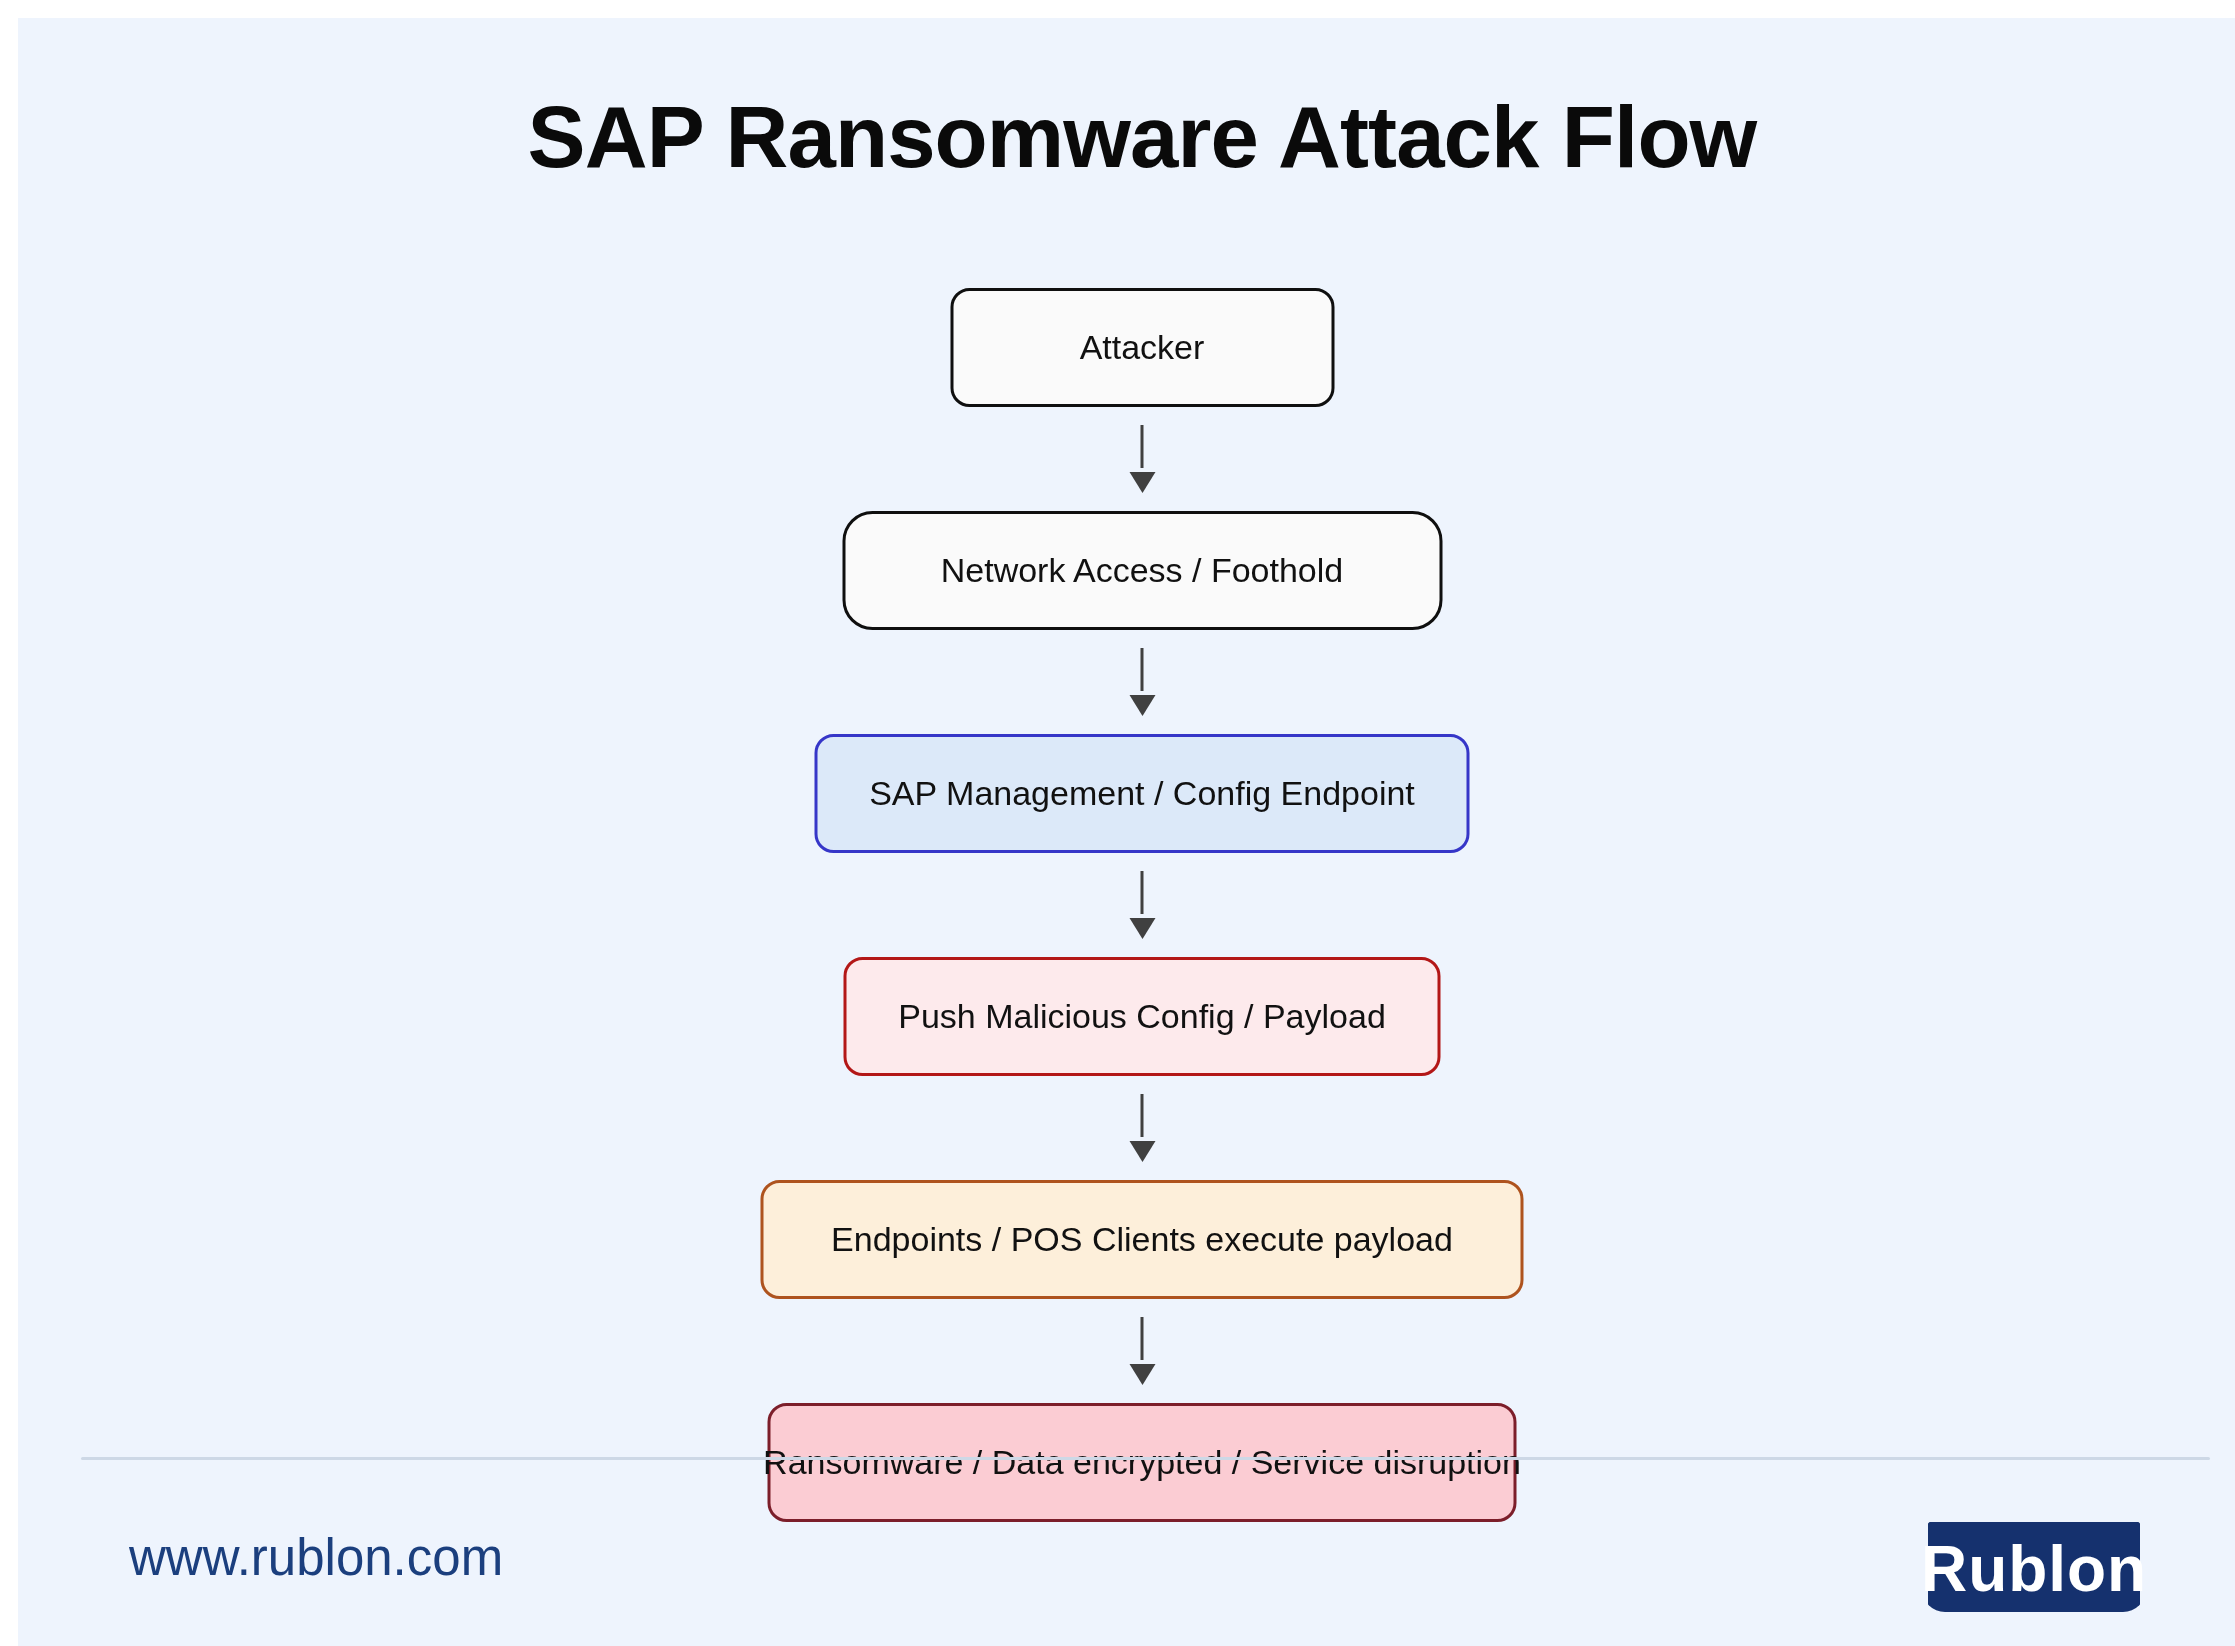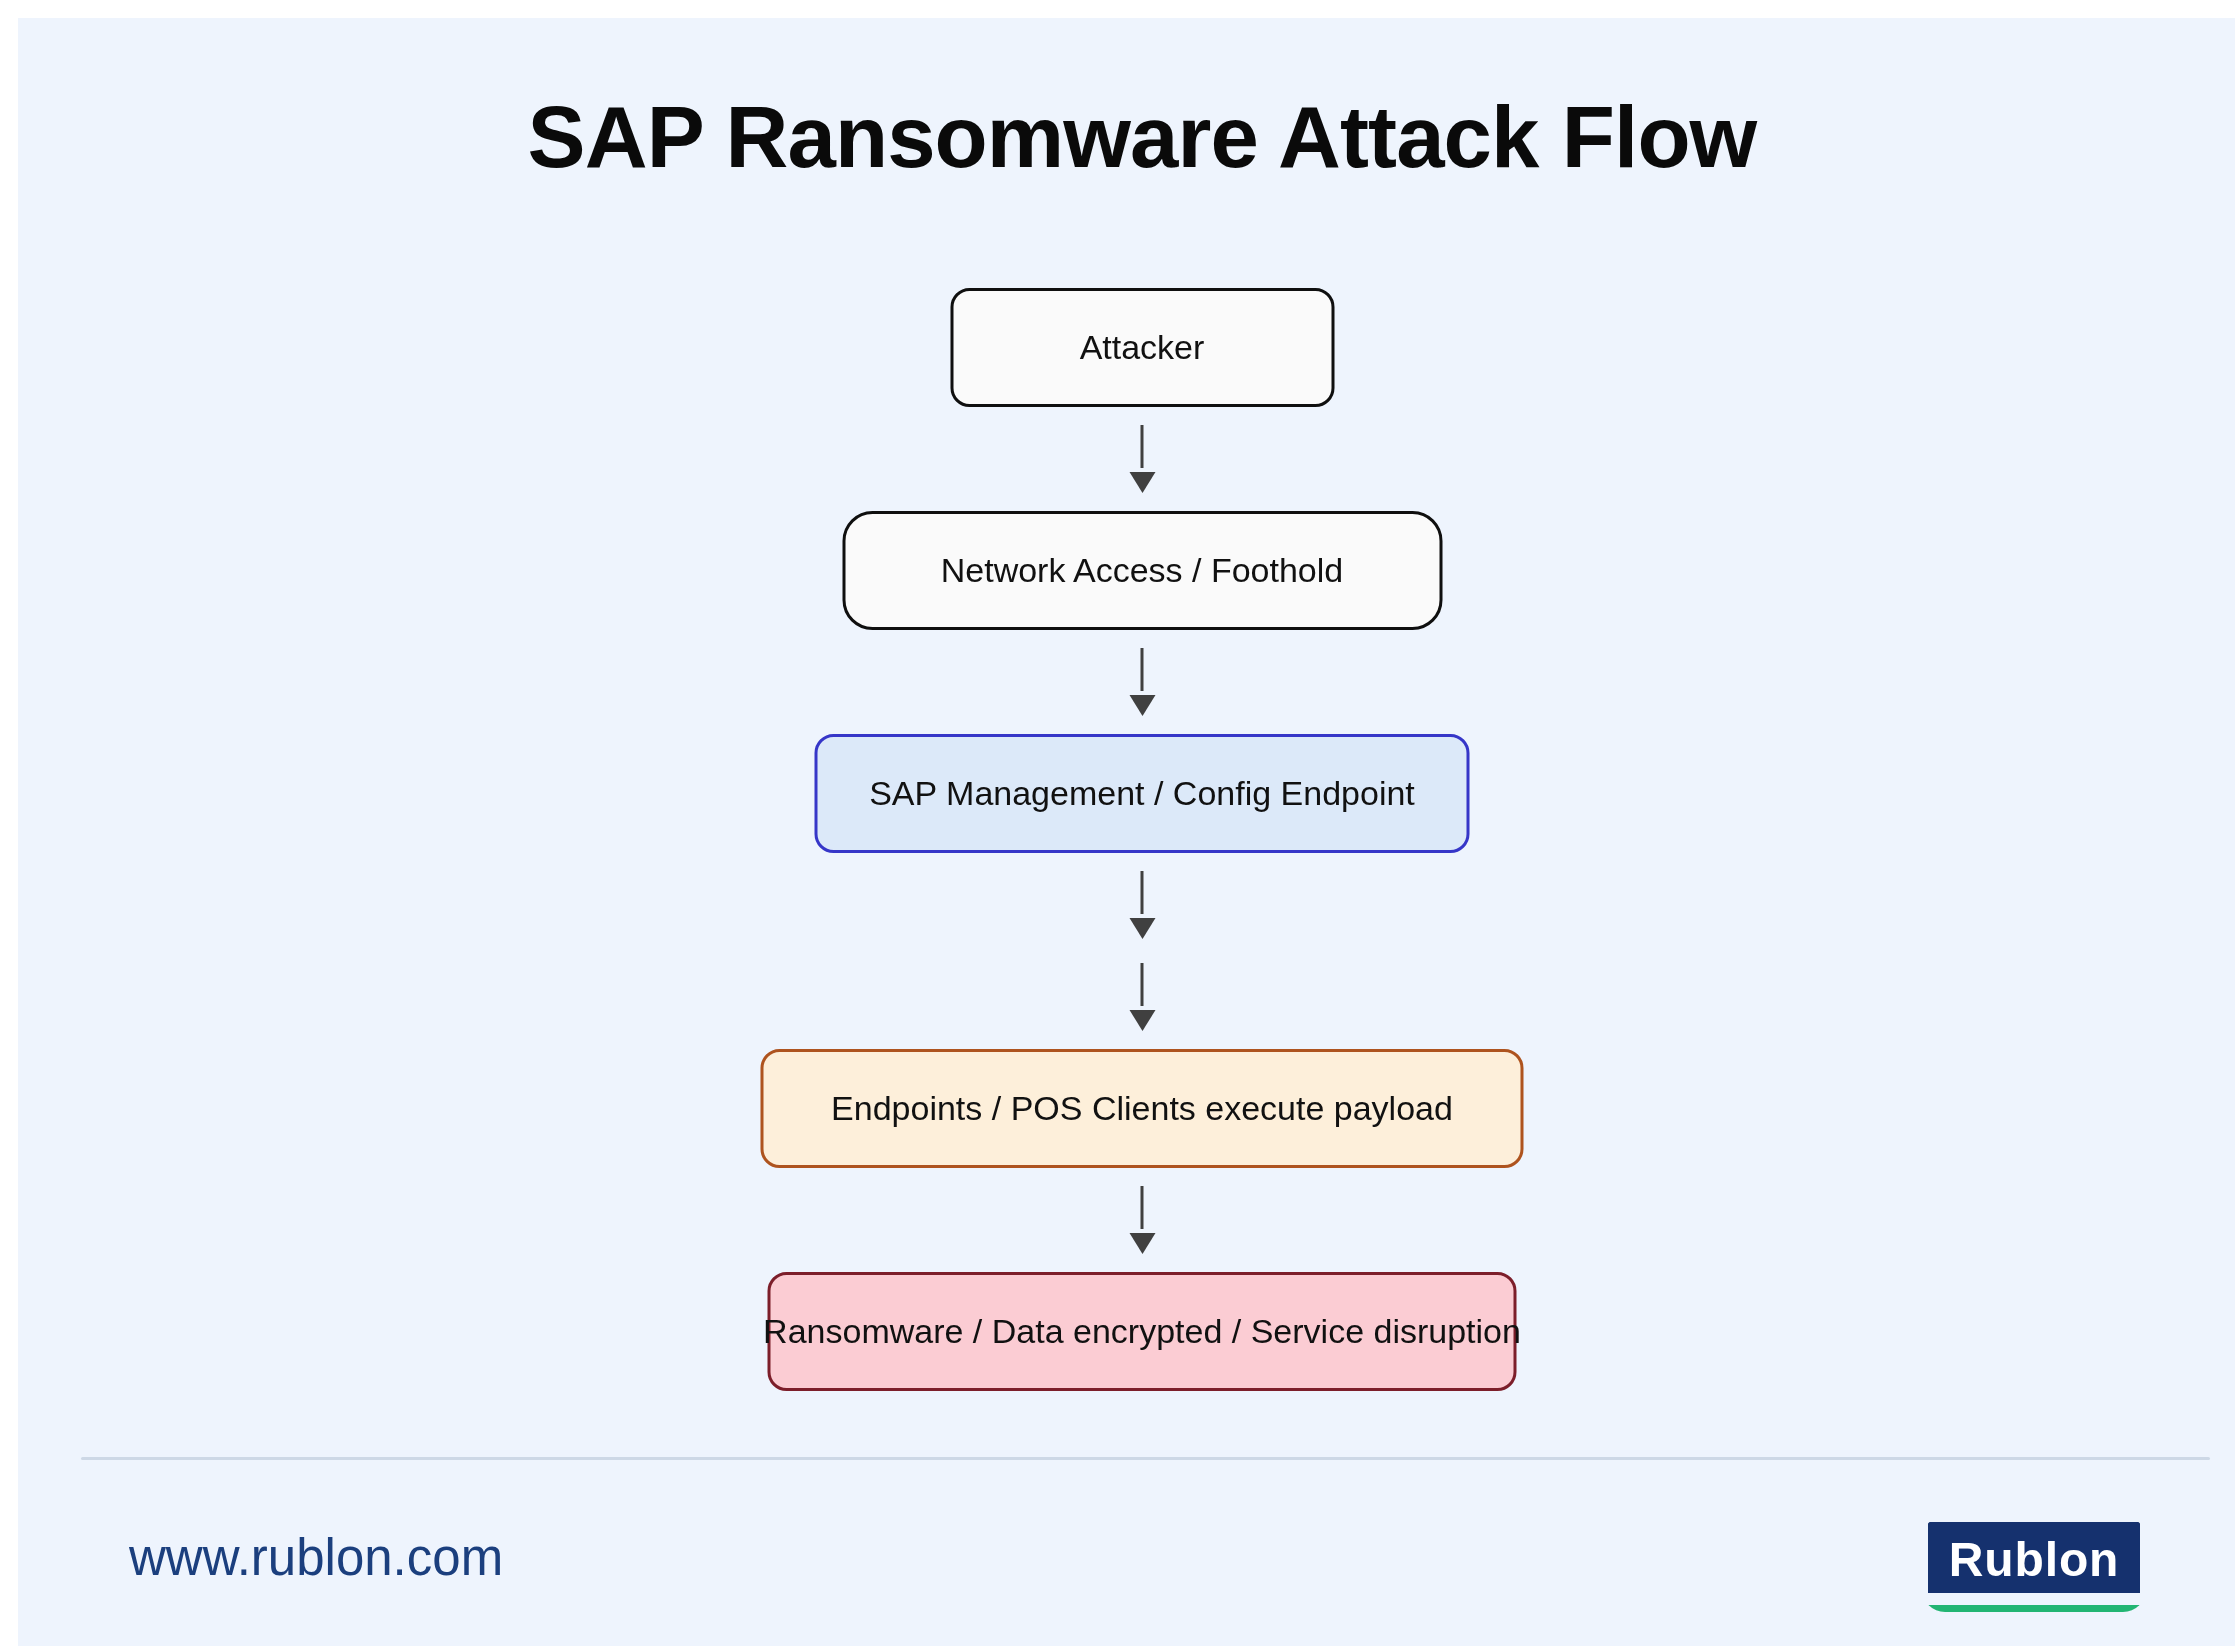--- a/index.html
+++ b/index.html
@@ -104,21 +104,21 @@
     display: flex;
     flex-direction: column;
   }
   .logo-top {
     flex: 1 1 auto;
     display: flex;
     align-items: center;
     justify-content: center;
   }
   .logo-text {
-    font-size: 48px;
+    font-size: 64px;
     font-weight: 700;
     letter-spacing: 0.9px;
     padding-top: 3.5px;
   }
   .logo-green {
     height: 25px;
     flex: 0 0 25px;
   }
 </style>
 </head>
@@ -144,20 +144,21 @@
       <div class="arrow-head" style="border-top-color: rgb(64, 64, 64);"></div>
     </div>
 
     <div class="node node-2" style="background-color: rgb(220, 233, 249); border-color: rgb(54, 54, 200);">SAP Management / Config Endpoint</div>
 
     <div class="arrow">
       <div class="arrow-line" style="background-color: rgb(64, 64, 64);"></div>
       <div class="arrow-head" style="border-top-color: rgb(64, 64, 64);"></div>
     </div>
 
+    <div class="node node-3" style="background-color: rgb(253, 234, 236); border-color: rgb(179, 23, 23);">Push Malicious Config / Payload</div>
 
     <div class="arrow">
       <div class="arrow-line" style="background-color: rgb(64, 64, 64);"></div>
       <div class="arrow-head" style="border-top-color: rgb(64, 64, 64);"></div>
     </div>
 
     <div class="node node-4" style="background-color: rgb(253, 239, 218); border-color: rgb(174, 83, 30);">Endpoints / POS Clients execute payload</div>
 
     <div class="arrow">
       <div class="arrow-line" style="background-color: rgb(64, 64, 64);"></div>

